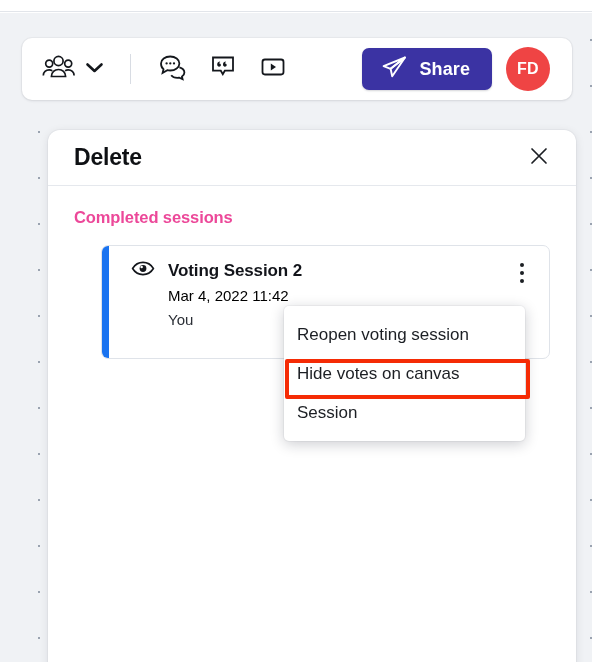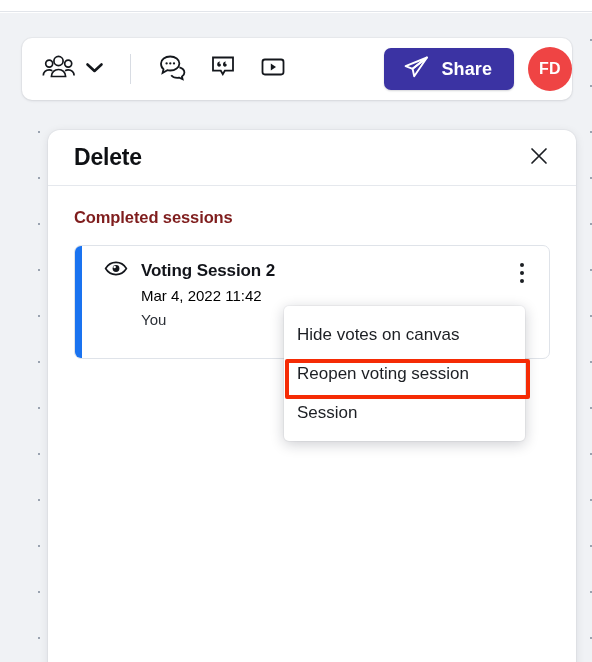--- a/index.html
+++ b/index.html
@@ -48,21 +48,21 @@
     left: 22px;
     top: 38px;
     width: 550px;
     height: 62px;
     background: #ffffff;
     border-radius: 10px;
     box-shadow: 0 1px 3px rgba(16,24,40,0.10), 0 0 0 1px rgba(16,24,40,0.03);
     display: flex;
     align-items: center;
     box-sizing: border-box;
-    padding: 0 0 0 18px;
+    padding: 0 22px 0 18px;
   }
   .tb-btn {
     display: flex;
     align-items: center;
     justify-content: center;
     cursor: pointer;
   }
   .people-btn {
     gap: 9px;
     padding: 2px 2px;
@@ -150,35 +150,36 @@
     display: flex; align-items: center; justify-content: center;
     cursor: pointer;
   }
 
   .panel-body {
     padding: 22px 26px 0 26px;
   }
   .section-title {
     font-size: 16.5px;
     font-weight: bold;
-    color: #7f1d1d;
+    color: #ec4899;
     margin-bottom: 18px;
     letter-spacing: -0.1px;
   }
 
   
   .session-card {
     position: relative;
     height: 114px;
     background: #ffffff;
     border: 1px solid #dfe3e9;
     border-radius: 7px;
     box-sizing: border-box;
     overflow: hidden;
     cursor: pointer;
+    margin-left: 27px;
   }
   .card-accent {
     position: absolute;
     left: 0; top: 0;
     width: 7px; height: 100%;
     background: #1a73f0;
   }
   .card-inner {
     position: absolute;
     left: 7px; top: 0; right: 0; bottom: 0;
@@ -379,20 +380,20 @@
         <div class="kebab">
           <span></span>
           <span></span>
           <span></span>
         </div>
       </div>
     </div>
   </div>
 
   <div class="context-menu">
+    <div class="menu-item highlight">Reopen voting session</div>
     <div class="menu-item">Hide votes on canvas</div>
-    <div class="menu-item highlight">Reopen voting session</div>
     <div class="menu-item">Session</div>
   </div>
 
   <div class="hl-box"></div>
 
 </div>
 
 </body></html>

